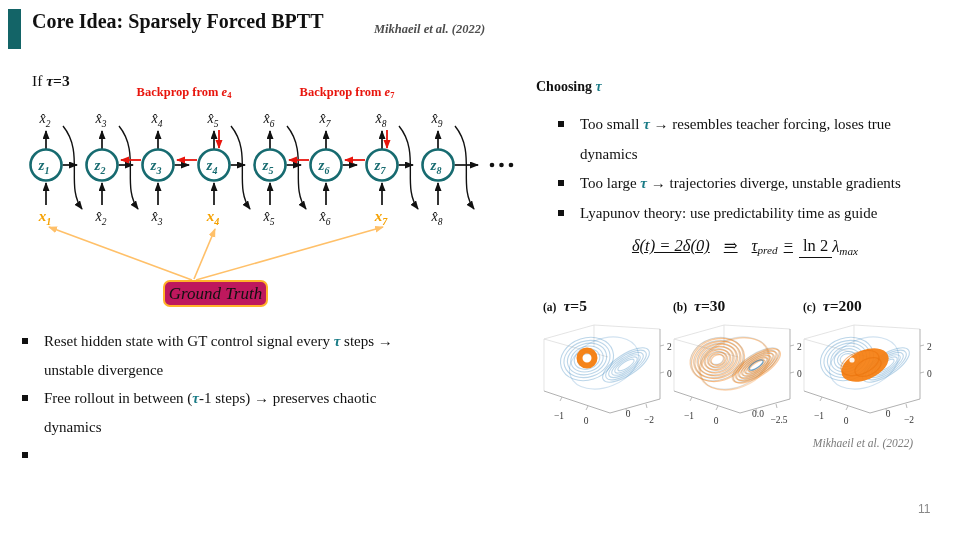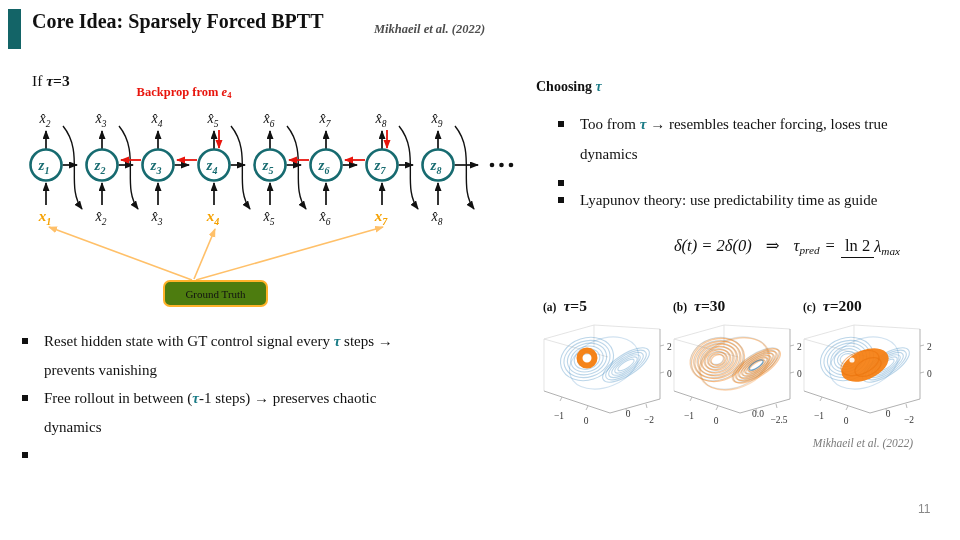--- a/index.html
+++ b/index.html
@@ -25,39 +25,39 @@
   .slide-title{position:absolute;left:30px;top:8px;margin:2px;font-size:20px;font-weight:bold;white-space:nowrap;}
   .title-cite{position:absolute;left:374px;top:22px;font-size:12.5px;font-style:italic;font-weight:600;color:#4d4d4d;white-space:nowrap;}
   
   .if-label{position:absolute;left:32px;top:72px;font-size:15.5px;}
   .bp-label{position:absolute;top:85px;width:150px;text-align:center;font-size:12.5px;font-weight:600;color:var(--red);white-space:nowrap;}
   .bp-e4{left:109px;}
   .bp-e7{left:272px;}
   #diagram-svg{position:absolute;left:22px;top:68px;}
   .gt-box{
     position:absolute;left:163px;top:280px;width:101px;height:23px;
-    border:2.5px solid var(--orange-border);border-radius:7px;background:#4d7c0f;
-    display:flex;align-items:center;justify-content:center;font-size:11px;
+    border:2.5px solid var(--orange-border);border-radius:7px;background:#be185d;
+    display:flex;align-items:center;justify-content:center;font-size:17px;font-style:italic;
   }
   
   .s-tau{color:var(--tau);font-weight:bold;font-style:italic;}
   .s-b{font-weight:bold;}
   .s-i{font-style:italic;}
   .s-bi{font-weight:bold;font-style:italic;}
   .s-sub{font-size:.68em;vertical-align:-0.25em;}
   
   .bullet-list{position:absolute;}
   .left-bullets{left:22px;top:327px;width:440px;}
   .right-bullets{left:558px;top:110px;width:400px;}
   .bullet-item{display:flex;line-height:28.5px;font-size:15px;}
   .right-bullets .bullet-item{line-height:29.5px;}
   .bullet-marker{flex:0 0 auto;width:6px;height:6px;background:#111;margin:11px 16px 0 0;}
   
   .choosing-head{position:absolute;left:536px;top:79px;font-size:14px;font-weight:bold;}
-  .formula{position:absolute;left:590px;top:236px;width:310px;text-align:right;font-size:16.5px;white-space:nowrap;}
+  .formula{position:absolute;left:590px;top:236px;width:310px;text-align:center;font-size:16.5px;white-space:nowrap;text-decoration:underline;}
   .f-lhs{font-style:italic;}
   .f-imp{margin:0 14px;}
   .f-tau{font-style:italic;}
   .f-eq{margin:0 6px;}
   .frac{display:inline-flex;flex-direction:row;align-items:center;vertical-align:middle;line-height:1.15;}
   .frac .num{border-bottom:1.3px solid #111;padding:0 4px 1px;}
   .frac .den{padding-top:1px;font-style:italic;}
   
   .plot-label{position:absolute;top:297px;display:flex;align-items:baseline;gap:7px;white-space:nowrap;}
   .pl-prefix{font-size:11.5px;font-weight:bold;}
@@ -70,20 +70,21 @@
 <body>
 
 <div class="slide">
 
   <div class="accent-bar"></div>
   <h1 class="slide-title">Core Idea: Sparsely Forced BPTT</h1>
   <span class="title-cite">Mikhaeil et al. (2022)</span>
 
   <div class="if-label"><span>If </span><span class="s-bi">τ</span><span class="s-b">=3</span></div>
   <div class="bp-label bp-e4"><span>Backprop from </span><span class="s-i">e</span><span class="s-sub">4</span></div>
+  <div class="bp-label bp-e7"><span>Backprop from </span><span class="s-i">e</span><span class="s-sub">7</span></div>
 
   <svg id="diagram-svg" width="496" height="244" viewBox="0 0 496 244">
       <defs>
         <marker id="ah-black" markerUnits="userSpaceOnUse" markerWidth="10" markerHeight="9" refX="8" refY="3.5" orient="auto">
           <path d="M0,0 L9,3.5 L0,7 Z" fill="#111111"></path>
         </marker>
         <marker id="ah-red" markerUnits="userSpaceOnUse" markerWidth="10" markerHeight="9" refX="8" refY="3.5" orient="auto">
           <path d="M0,0 L9,3.5 L0,7 Z" fill="#e8150d"></path>
         </marker>
         <marker id="ah-orange" markerUnits="userSpaceOnUse" markerWidth="10" markerHeight="9" refX="8" refY="3.5" orient="auto">
@@ -178,39 +179,40 @@
       </g>
     </svg>
 
   <div class="gt-box">
     <span>Ground Truth</span>
   </div>
 
   <div class="bullet-list left-bullets" id="left-bullets">
       <div class="bullet-item">
         <span class="bullet-marker"></span>
-        <span><span>Reset hidden state with GT control signal every </span><span class="s-tau">τ</span><span> steps →</span><br><span>prevents vanishing</span></span>
+        <span><span>Reset hidden state with GT control signal every </span><span class="s-tau">τ</span><span> steps →</span><br><span>unstable divergence</span></span>
       </div>
       <div class="bullet-item">
         <span class="bullet-marker"></span>
         <span><span>Free rollout in between (</span><span class="s-tau">τ</span><span>-1 steps) → preserves chaotic</span><br><span>dynamics</span></span>
       </div>
       <div class="bullet-item">
         <span class="bullet-marker"></span>
       </div>
     </div>
 
   <div class="choosing-head"><span>Choosing </span><span class="s-tau">τ</span></div>
   <div class="bullet-list right-bullets" id="right-bullets">
       <div class="bullet-item">
         <span class="bullet-marker"></span>
-        <span><span>Too from </span><span class="s-tau">τ</span><span> → resembles teacher forcing, loses true</span><br><span>dynamics</span></span>
-      </div>
-      <div class="bullet-item">
-        <span class="bullet-marker"></span>
+        <span><span>Too small </span><span class="s-tau">τ</span><span> → resembles teacher forcing, loses true</span><br><span>dynamics</span></span>
+      </div>
+      <div class="bullet-item">
+        <span class="bullet-marker"></span>
+        <span><span>Too large </span><span class="s-tau">τ</span><span> → trajectories diverge, unstable gradients</span></span>
       </div>
       <div class="bullet-item">
         <span class="bullet-marker"></span>
         <span><span>Lyapunov theory: use predictability time as guide</span></span>
       </div>
     </div>
 
   <div class="formula">
     <span class="f-lhs">δ(t) = 2δ(0)</span><span class="f-imp">⇒</span><span class="f-tau"><span>τ</span><span class="s-sub">pred</span></span><span class="f-eq">=</span><span class="frac">
       <span class="num">ln 2</span>

